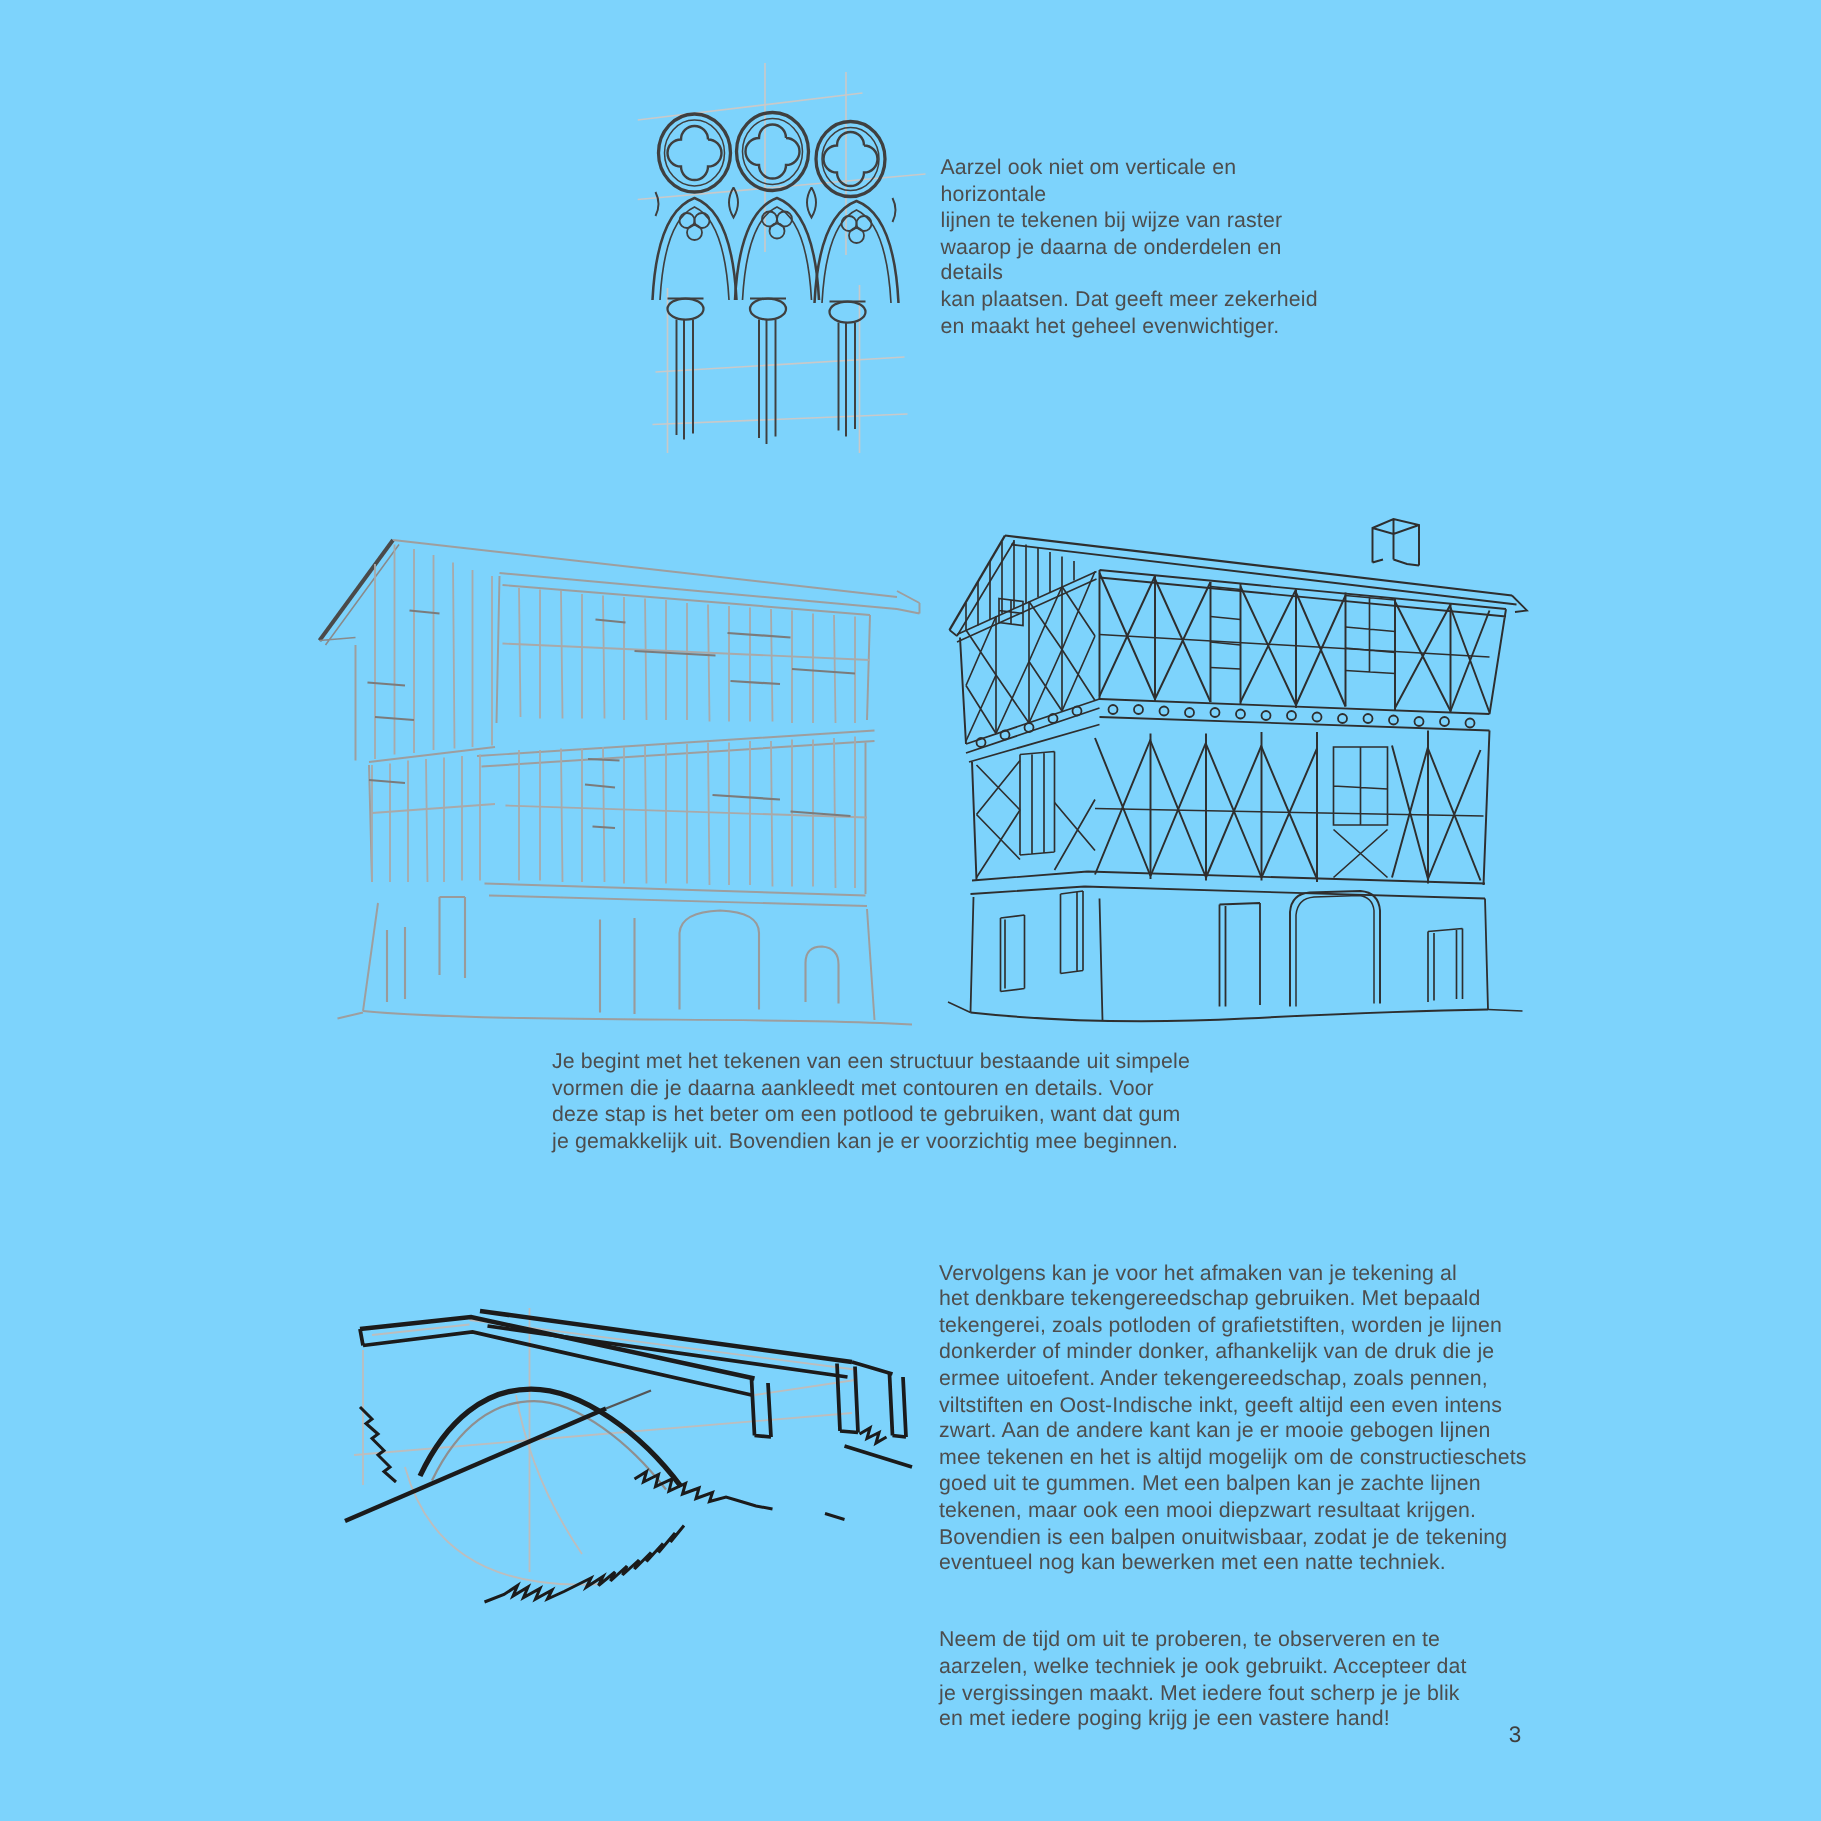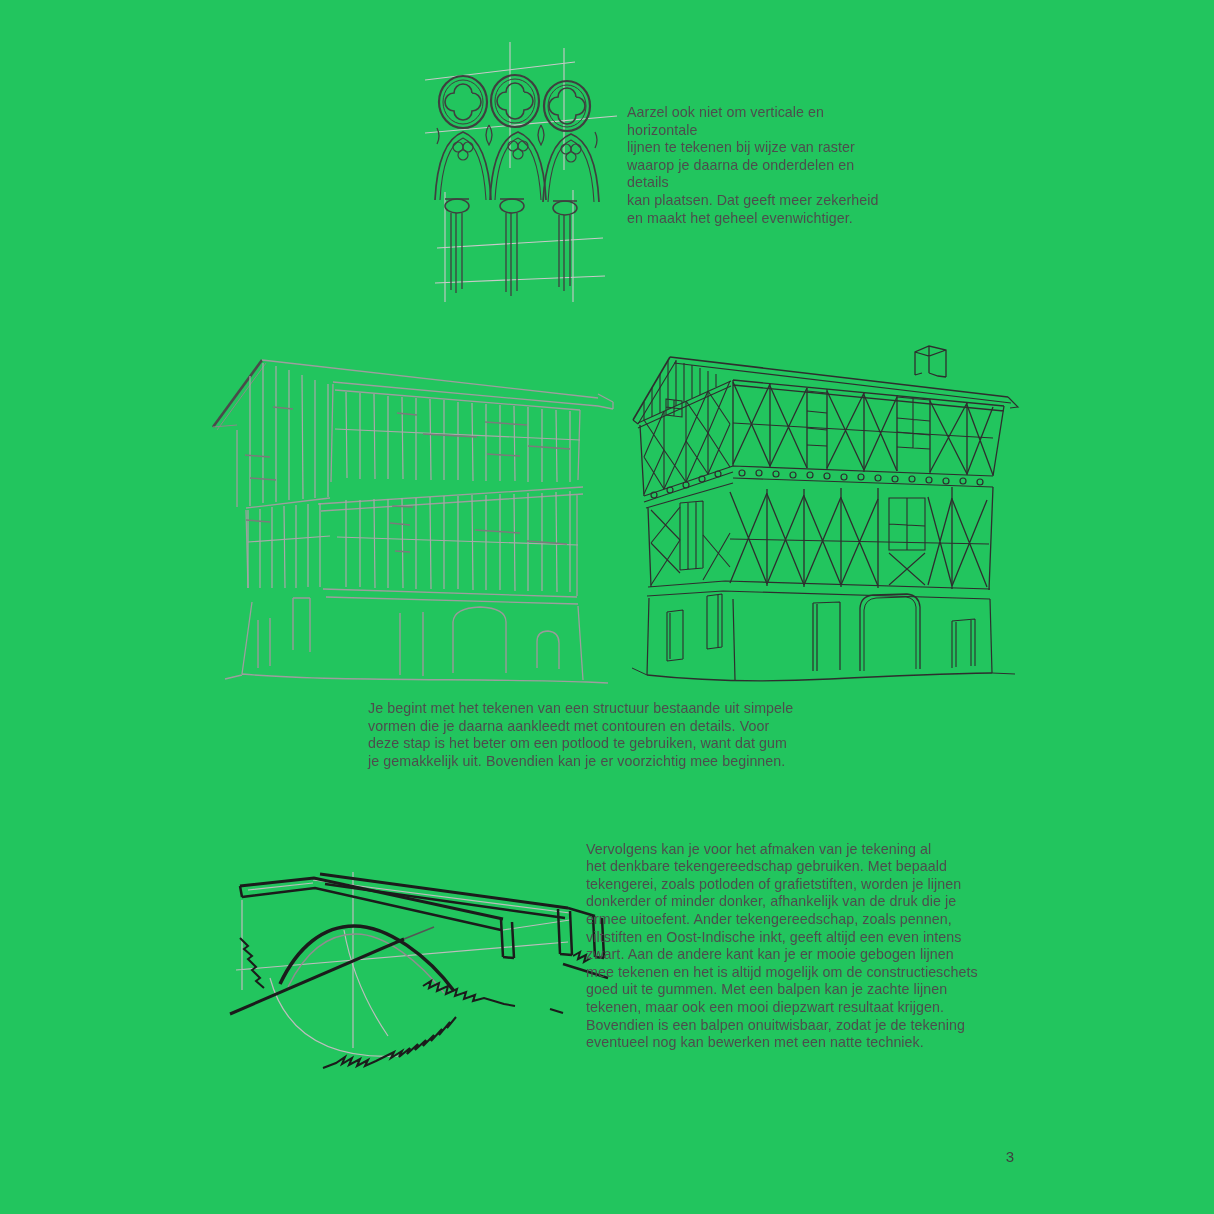--- a/index.html
+++ b/index.html
@@ -1,16 +1,16 @@
 <!DOCTYPE html>
 <html><head>
 <meta charset="utf-8">
 <style>
   html,body{margin:0;padding:0;background:#e8e8e8;}
-  #page{position:relative;width:1214px;height:1214px;background:#22c55e;overflow:hidden;
+  #page{position:relative;width:1214px;height:1214px;background:#7dd3fc;overflow:hidden;
         font-family:"Liberation Sans",sans-serif;}
   .txt{position:absolute;font-size:14.2px;line-height:17.6px;color:#4d4d4d;
        white-space:pre-line;letter-spacing:0.1px;}
   .sketch{position:absolute;}
   #page-number{position:absolute;left:997px;top:1148px;width:26px;text-align:center;
        font-size:15px;color:#3f3f3f;}
   .para + .para{margin-top:16px;}
 </style>
 </head>
 <body>
@@ -229,30 +229,34 @@
       <path d="M332,159 L345,163"></path>
       <path d="M355,106 L362,102 L360,109 L368,105 L366,112 L373,108"></path>
       <path stroke-width="2.5" d="M345,114 L390,128"></path>
       <path d="M105,218 L118,213 L127,207 L124,214 L134,208 L131,215 L142,209 L139,216 L150,210
                L147,216 L158,211 L166,207 L176,202 L173,208 L184,201 L181,207 L192,198 L189,204
                L200,194 L197,200 L208,190 L205,196 L216,185 L213,191 L224,179 L221,185 L232,172
                L229,178 L238,167"></path>
     </g>
   </svg>
 
-  <div class="txt" style="left:586px;top:823px;width:400px">
+  <div class="txt" style="left:626px;top:823px;width:400px">
     <div class="para">Vervolgens kan je voor het afmaken van je tekening al
 het denkbare tekengereedschap gebruiken. Met bepaald
 tekengerei, zoals potloden of grafietstiften, worden je lijnen
 donkerder of minder donker, afhankelijk van de druk die je
 ermee uitoefent. Ander tekengereedschap, zoals pennen,
 viltstiften en Oost-Indische inkt, geeft altijd een even intens
 zwart. Aan de andere kant kan je er mooie gebogen lijnen
 mee tekenen en het is altijd mogelijk om de constructieschets
 goed uit te gummen. Met een balpen kan je zachte lijnen
 tekenen, maar ook een mooi diepzwart resultaat krijgen.
 Bovendien is een balpen onuitwisbaar, zodat je de tekening
 eventueel nog kan bewerken met een natte techniek.</div>
+    <div class="para">Neem de tijd om uit te proberen, te observeren en te
+aarzelen, welke techniek je ook gebruikt. Accepteer dat
+je vergissingen maakt. Met iedere fout scherp je je blik
+en met iedere poging krijg je een vastere hand!</div>
   </div>
 
   <div id="page-number">3</div>
 
 </div>
 
 </body></html>

